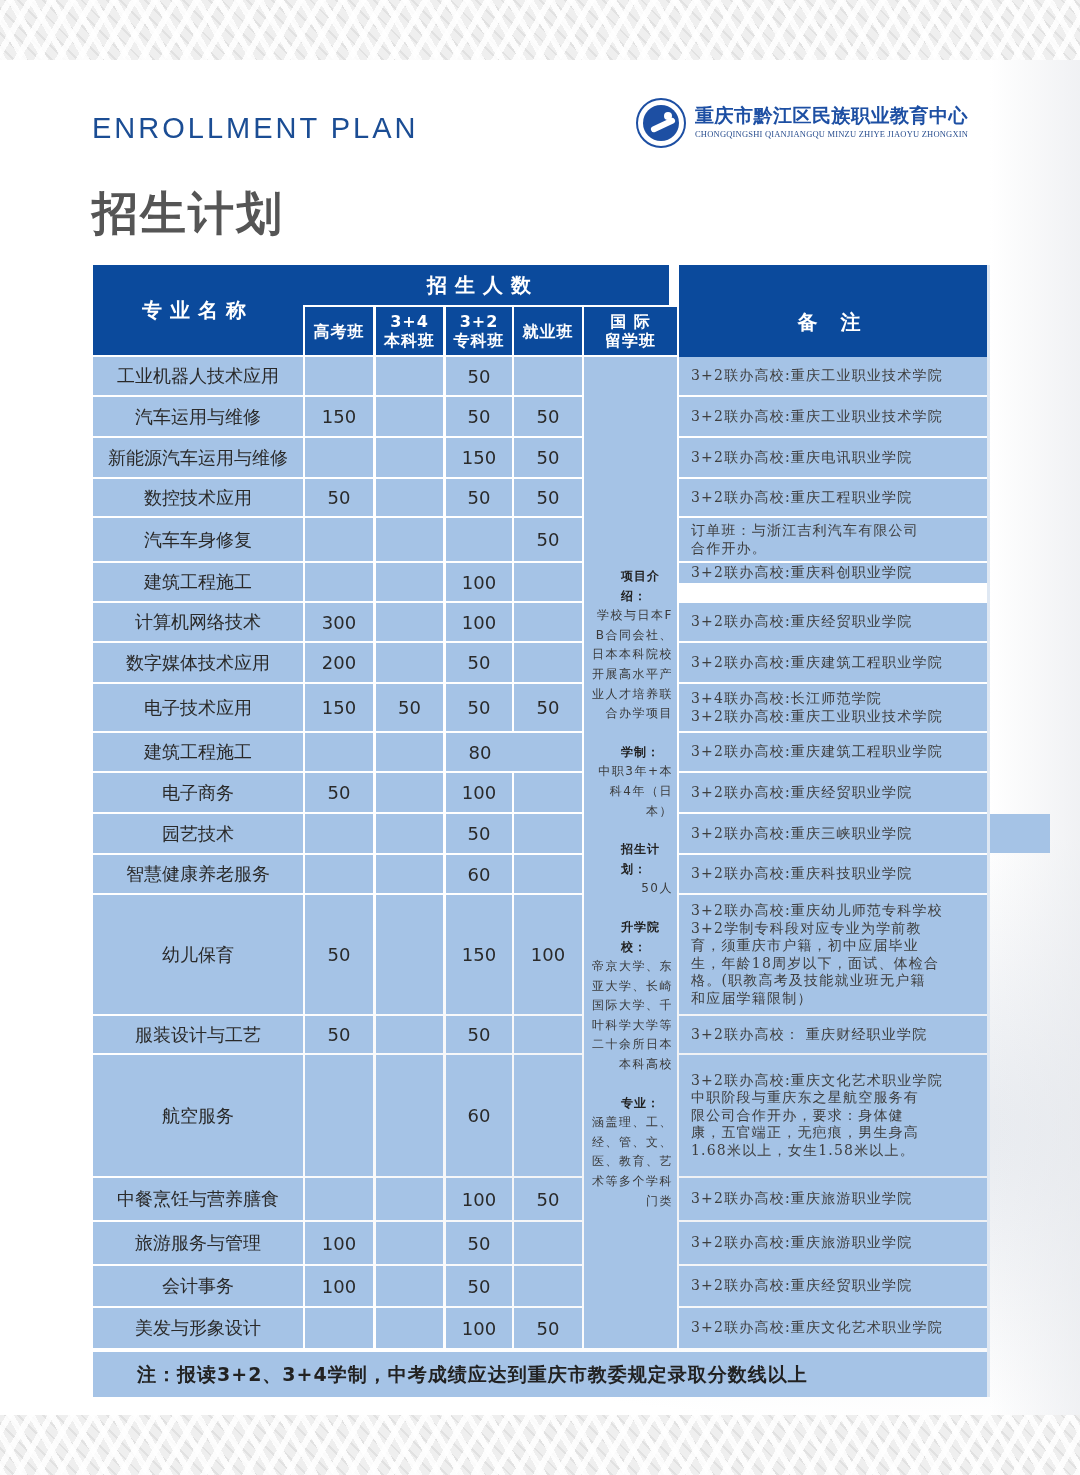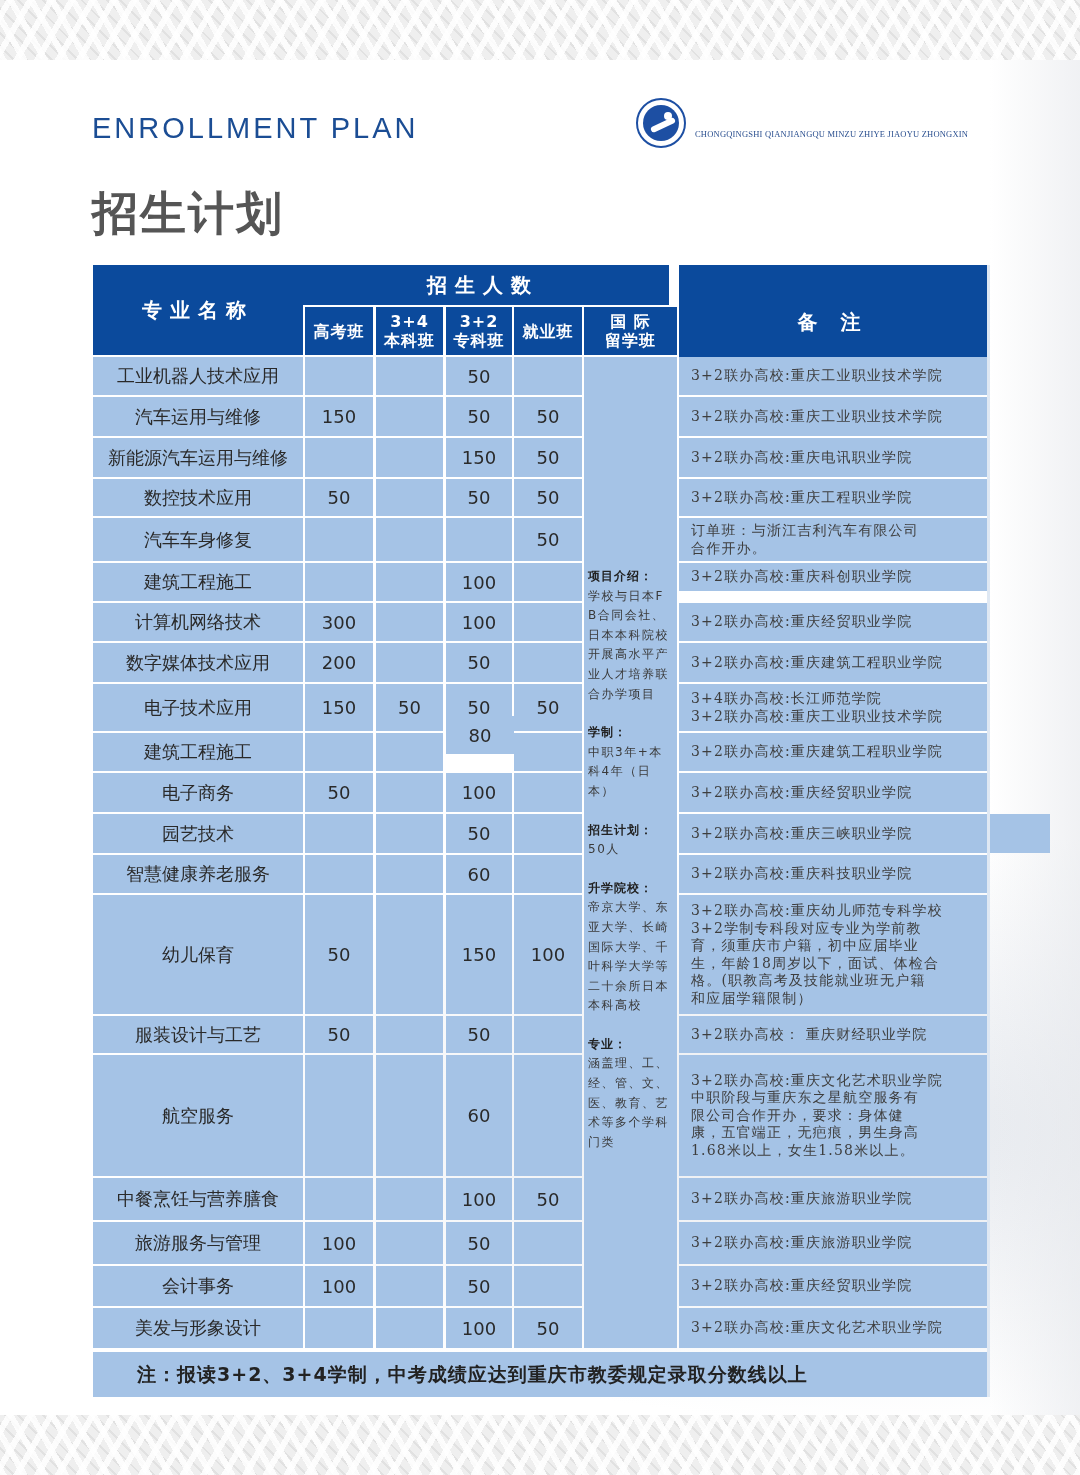--- a/index.html
+++ b/index.html
@@ -92,22 +92,22 @@
   }
   .remark .lines { display: block; }
   .remark .lines span { display: block; }
   .intl {
     background: #a5c3e6;
     align-items: flex-start; justify-content: flex-start;
     text-align: left; padding: 0 4px;
     font-size: 12px; line-height: 19.6px; color: #3a3a3a;
   }
   .intl-wrap { padding-top: 210px; }
-  .intl .sec-title { font-weight: bold; color: #222; letter-spacing: 1px; }
-  .intl .sec-body { letter-spacing: 1.5px; word-break: break-all; }
+  .intl .sec-title { font-weight: bold; color: #222; letter-spacing: 1px; margin-left: 33px; }
+  .intl .sec-body { letter-spacing: 1.5px; word-break: break-all; text-align: right; }
   .intl .gap { height: 19px; }
 
   .footer-note {
     position: absolute; left: 93px; top: 1352px; width: 894px; height: 45px;
     background: #a5c3e6;
     display: flex; align-items: center;
     padding-left: 44px;
     font-size: 19px; font-weight: bold; color: #222; letter-spacing: 1px;
   }
   .tbl-edge {
@@ -124,20 +124,21 @@
 
 <div class="en-title">ENROLLMENT PLAN</div>
 <div class="cn-title">招生计划</div>
 
 <div class="logo">
   <div class="logo-emblem">
     <div class="inner"></div>
     <div class="swoosh"></div>
     <div class="dot"></div>
   </div>
+  <div class="logo-cn">重庆市黔江区民族职业教育中心</div>
   <div class="logo-en">CHONGQINGSHI QIANJIANGQU MINZU ZHIYE JIAOYU ZHONGXIN</div>
 </div>
 
 <div id="tbl" class="tbl">
     <div class="cell hd big" style="left: 93px; top: 265px; width: 210px; height: 90px;">专业名称</div>
     <div class="cell hd big" style="left: 297px; top: 265px; width: 372px; height: 40px;">招生人数</div>
     <div class="cell hd big" style="left: 679px; top: 265px; width: 308px; height: 114px;">备 注</div>
     <div class="cell hd small" style="left: 305px; top: 307px; width: 68px; height: 48px;">
       <span>高考班</span>
       <span></span>
@@ -207,21 +208,21 @@
       <div class="lines">
         <span>订单班：与浙江吉利汽车有限公司</span>
         <span>合作开办。</span>
       </div>
     </div>
     <div class="cell bd name" style="left: 93px; top: 563px; width: 210px; height: 38px;">建筑工程施工</div>
     <div class="cell bd num" style="left: 305px; top: 563px; width: 68px; height: 38px;"></div>
     <div class="cell bd num" style="left: 376px; top: 563px; width: 67px; height: 38px;"></div>
     <div class="cell bd num" style="left: 446px; top: 563px; width: 66px; height: 38px;">100</div>
     <div class="cell bd num" style="left: 514px; top: 563px; width: 68px; height: 38px;"></div>
-    <div class="cell bd remark" style="left: 679px; top: 563px; width: 308px; height: 28px;">
+    <div class="cell bd remark" style="left: 679px; top: 563px; width: 308px; height: 20px;">
       <div class="lines">
         <span>3+2联办高校:重庆科创职业学院</span>
       </div>
     </div>
     <div class="cell bd name" style="left: 93px; top: 603px; width: 210px; height: 38px;">计算机网络技术</div>
     <div class="cell bd num" style="left: 305px; top: 603px; width: 68px; height: 38px;">300</div>
     <div class="cell bd num" style="left: 376px; top: 603px; width: 67px; height: 38px;"></div>
     <div class="cell bd num" style="left: 446px; top: 603px; width: 66px; height: 38px;">100</div>
     <div class="cell bd num" style="left: 514px; top: 603px; width: 68px; height: 38px;"></div>
     <div class="cell bd remark" style="left: 679px; top: 603px; width: 308px; height: 38px;">
@@ -246,21 +247,21 @@
     <div class="cell bd num" style="left: 514px; top: 684px; width: 68px; height: 47px;">50</div>
     <div class="cell bd remark" style="left: 679px; top: 684px; width: 308px; height: 47px;">
       <div class="lines">
         <span>3+4联办高校:长江师范学院</span>
         <span>3+2联办高校:重庆工业职业技术学院</span>
       </div>
     </div>
     <div class="cell bd name" style="left: 93px; top: 733px; width: 210px; height: 38px;">建筑工程施工</div>
     <div class="cell bd num" style="left: 305px; top: 733px; width: 68px; height: 38px;"></div>
     <div class="cell bd num" style="left: 376px; top: 733px; width: 67px; height: 38px;"></div>
-    <div class="cell bd num" style="left: 446px; top: 716px; width: 68px; height: 38px;">80</div>
+    <div class="cell bd num" style="left: 446px; top: 733px; width: 68px; height: 38px;">80</div>
     <div class="cell bd num" style="left: 514px; top: 733px; width: 68px; height: 38px;"></div>
     <div class="cell bd remark" style="left: 679px; top: 733px; width: 308px; height: 38px;">
       <div class="lines">
         <span>3+2联办高校:重庆建筑工程职业学院</span>
       </div>
     </div>
     <div class="cell bd name" style="left: 93px; top: 773px; width: 210px; height: 39px;">电子商务</div>
     <div class="cell bd num" style="left: 305px; top: 773px; width: 68px; height: 39px;">50</div>
     <div class="cell bd num" style="left: 376px; top: 773px; width: 67px; height: 39px;"></div>
     <div class="cell bd num" style="left: 446px; top: 773px; width: 66px; height: 39px;">100</div>

